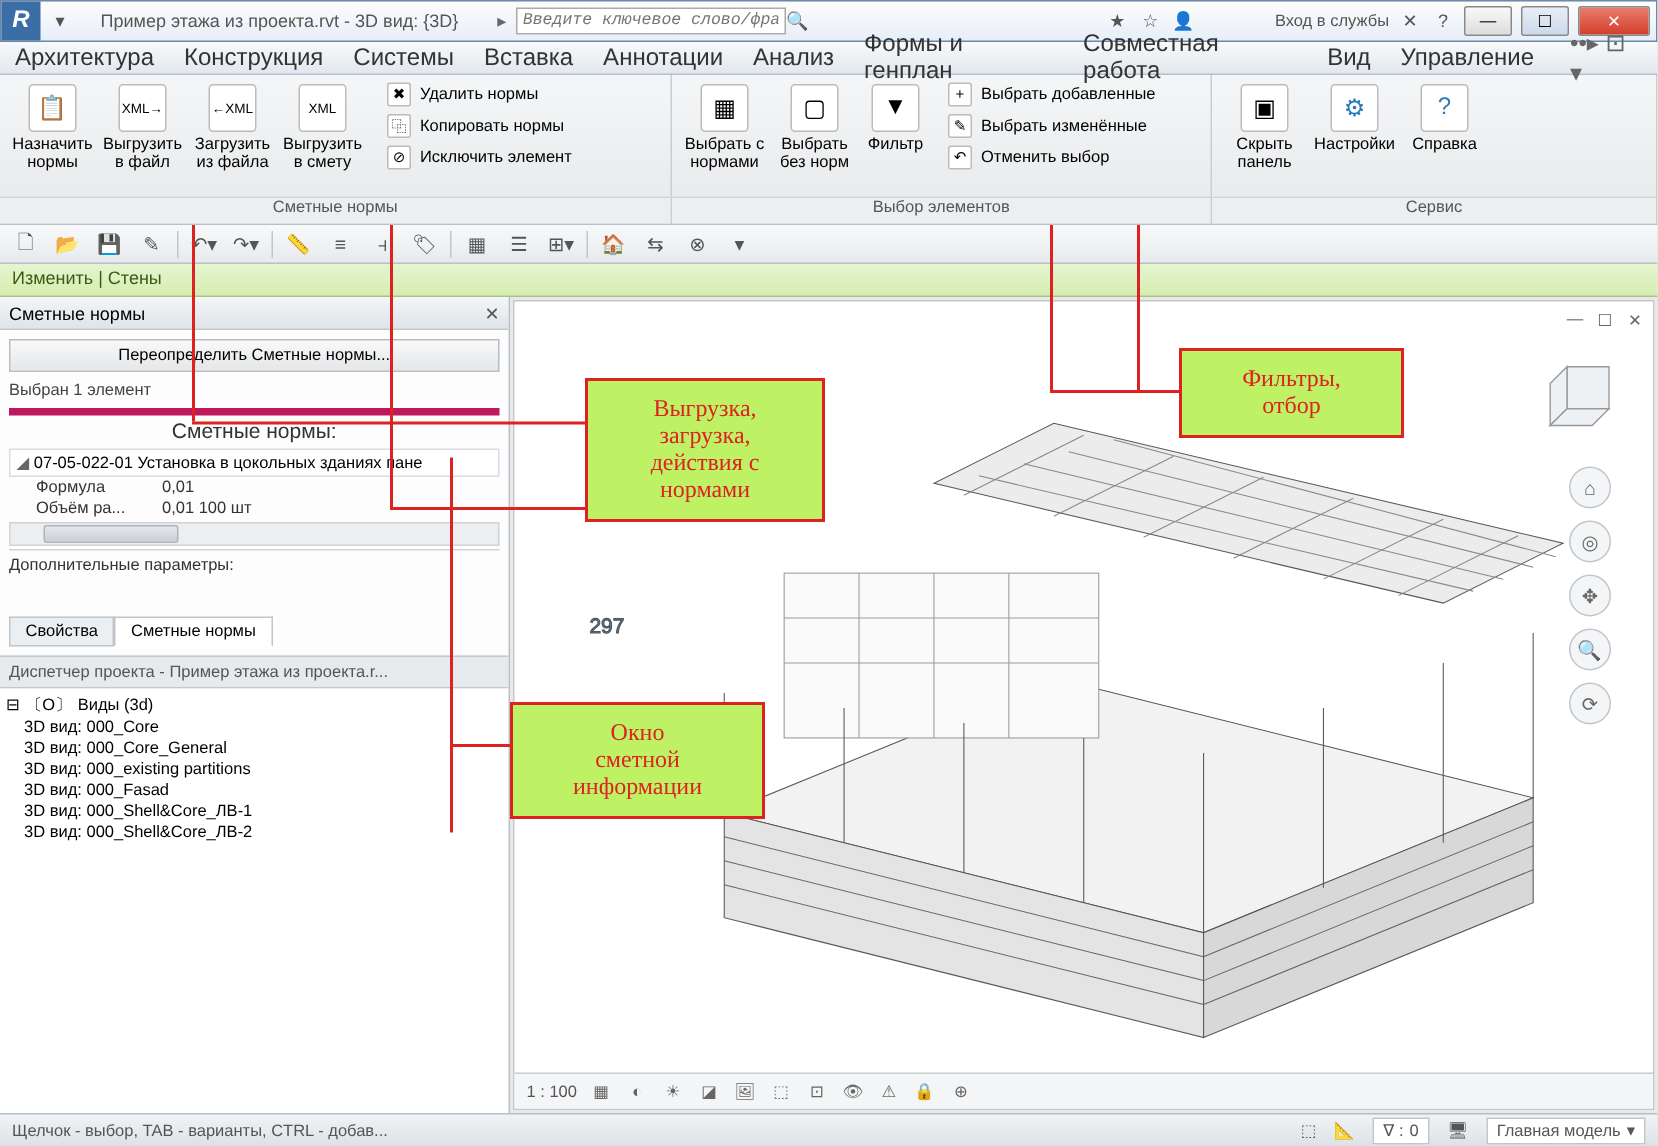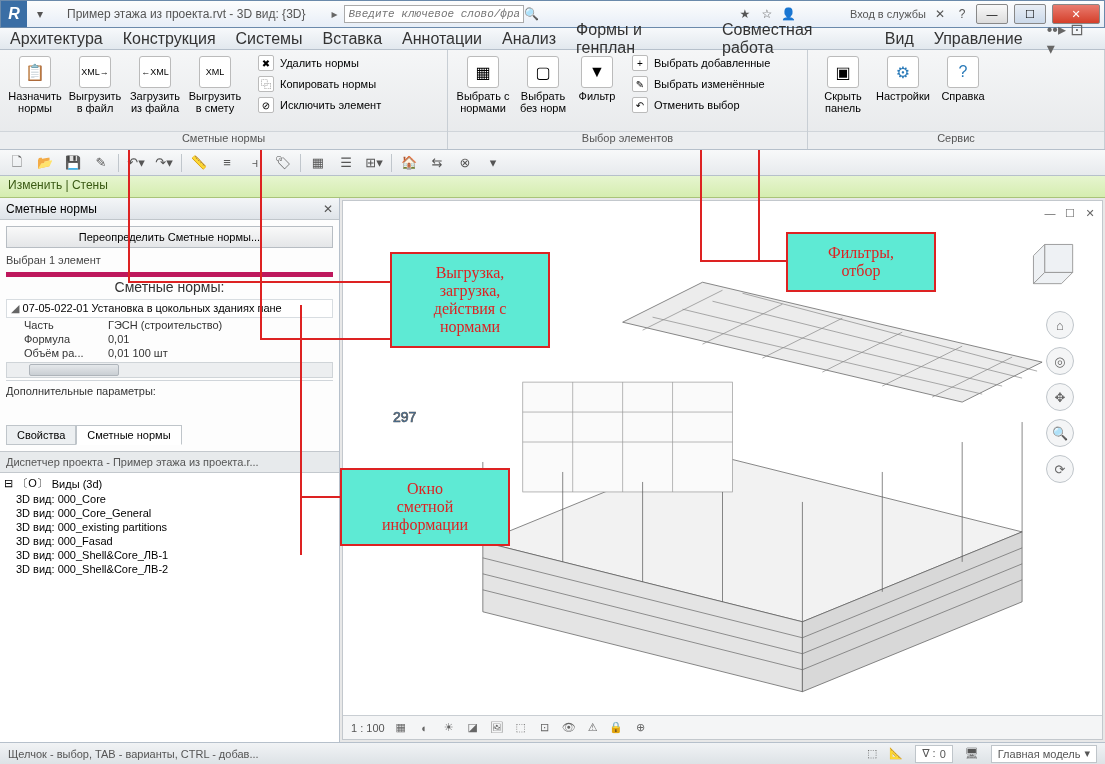--- a/index.html
+++ b/index.html
@@ -79,21 +79,21 @@
 .building-svg { position:absolute; left:0; top:0; width:100%; height:calc(100% - 26px);}
 
 .vp-status { position:absolute; left:0; bottom:0; right:0; height:24px; border-top:1px solid #c9ced3; background:#f4f5f6; display:flex; align-items:center; gap:8px; padding:0 8px; font-size:11px; color:#555;}
 .vp-status .ico { width:16px; height:16px; display:inline-flex; align-items:center; justify-content:center; color:#666; cursor:pointer;}
 
 
 .statusbar { height:22px; background:linear-gradient(#f1f3f5,#dde2e6); border-top:1px solid #b6c0cb; display:flex; align-items:center; font-size:11px; padding:0 8px; gap:12px; color:#555;}
 .statusbar .sel { height:18px; border:1px solid #bfc5ca; background:#fff; font-size:11px; padding:0 6px; display:flex; align-items:center; gap:4px;}
 
 
-.callout { position:absolute; border:2px solid #d22; background:#5eead4; color:#d22; font-size:16px; text-align:center; padding:10px 14px; z-index:50; font-family: "Times New Roman", serif;}
+.callout { position:absolute; border:2px solid #d22; background:#bef264; color:#d22; font-size:16px; text-align:center; padding:10px 14px; z-index:50; font-family: "Times New Roman", serif;}
 .redline { position:absolute; background:#d22; z-index:49;}
 </style>
 </head>
 <body>
 
 <div class="titlebar">
   <div class="r-logo">R</div>
   <span class="chev">▾</span>
   <span class="title-text">Пример этажа из проекта.rvt - 3D вид: {3D}</span>
   <span class="qat-arrow">▸</span>
@@ -247,24 +247,20 @@
       <span class="x">✕</span>
     </div>
     <div class="panel-body">
       <button class="wide-btn">Переопределить Сметные нормы...</button>
       <div class="sel-count">Выбран 1 элемент</div>
       <div class="sublabel">Сметные нормы:</div>
       <div class="norm-item">
         <span style="color:#666;">◢ </span><span>07-05-022-01 Установка в цокольных зданиях пане</span>
       </div>
       <div class="tree-row tree-indent">
-          <span class="tree-cell-l">Часть</span>
-          <span class="tree-cell-r">ГЭСН (строительство)</span>
-        </div>
-      <div class="tree-row tree-indent">
           <span class="tree-cell-l">Формула</span>
           <span class="tree-cell-r">0,01</span>
         </div>
       <div class="tree-row tree-indent">
           <span class="tree-cell-l">Объём ра...</span>
           <span class="tree-cell-r">0,01 100 шт</span>
         </div>
       <div class="hscroll">
           <div class="thumb"></div>
         </div>

